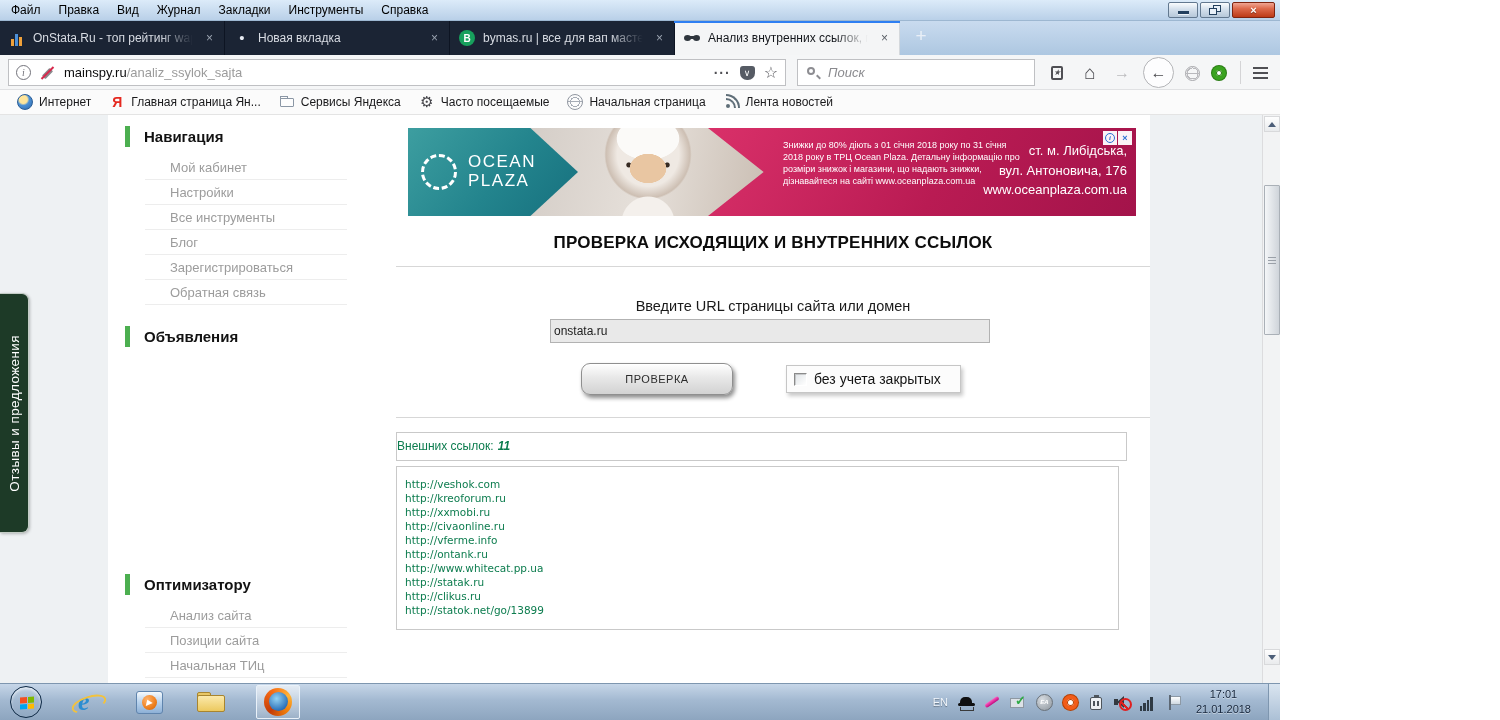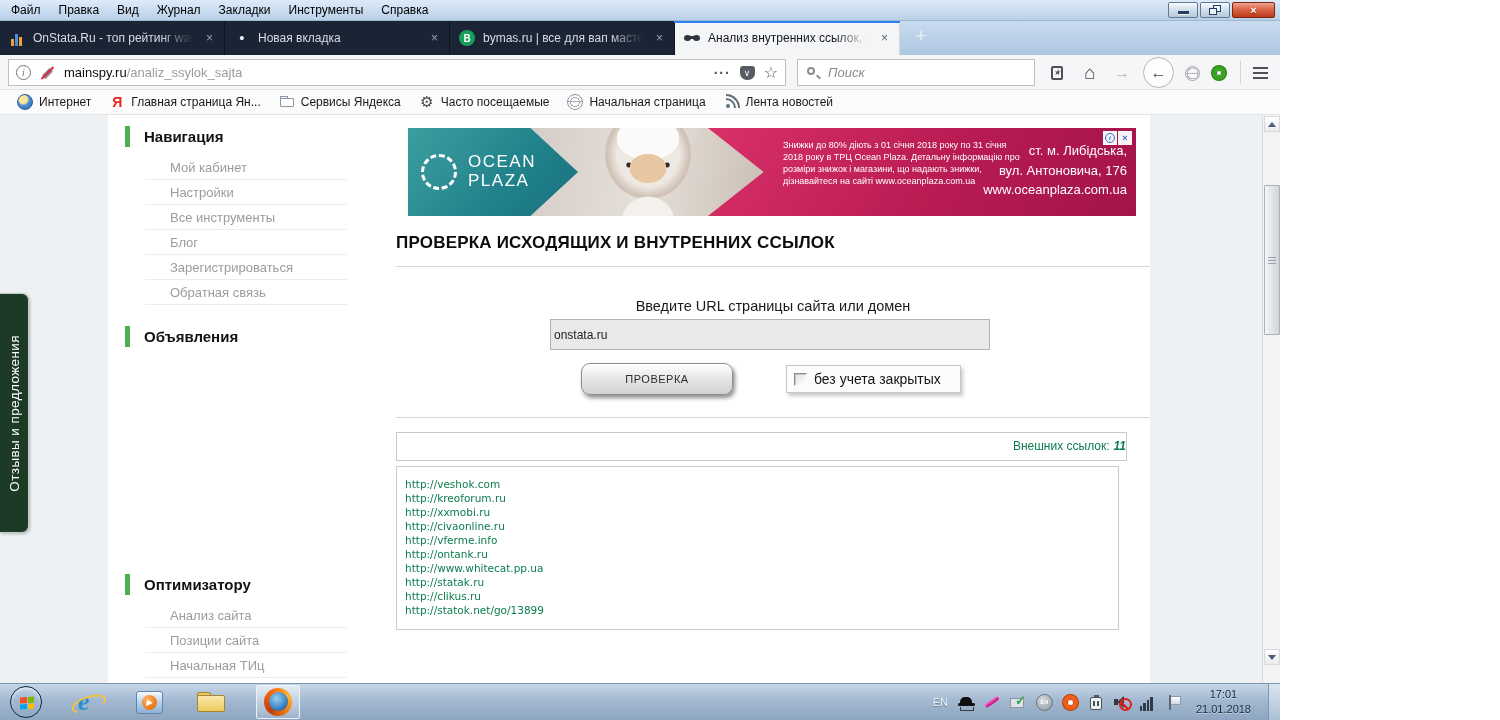--- a/index.html
+++ b/index.html
@@ -122,31 +122,31 @@
 .ad-teal{position:absolute;left:0;top:0;width:170px;height:88px;background:linear-gradient(130deg,#3d9ea0,#23848d 55%,#16707e);-webkit-clip-path:polygon(0 0,72% 0,100% 50%,72% 100%,0 100%);clip-path:polygon(0 0,72% 0,100% 50%,72% 100%,0 100%)}
 .ad-logo{position:absolute;left:13px;top:26px;width:36px;height:36px;border:3px dashed #fff;border-radius:50%}
 .ad-brand{position:absolute;left:60px;top:24px;color:#fff;font-size:17px;letter-spacing:1.5px;line-height:1.12}
 .ad-mag{position:absolute;left:300px;top:0;width:428px;height:88px;background:linear-gradient(120deg,#d93069 0,#b91b53 55%,#a3134a);-webkit-clip-path:polygon(0 0,100% 0,100% 100%,0 100%,13% 50%);clip-path:polygon(0 0,100% 0,100% 100%,0 100%,13% 50%)}
 .ad-body{position:absolute;left:375px;top:11px;width:238px;color:#fff;font-size:9px;line-height:1.35;text-align:left}
 .ad-addr{position:absolute;right:9px;top:13px;width:200px;color:#fff;font-size:13px;line-height:1.5;text-align:right}
 .ad-badges{position:absolute;right:4px;top:3px;display:flex;gap:1px}
 .ad-badge{width:14px;height:14px;background:rgba(255,255,255,.95);color:#2a6fd4;font-size:9px;font-weight:bold;display:flex;align-items:center;justify-content:center}
 .ad-badge.inf span{width:10px;height:10px;border:1px solid #2a6fd4;border-radius:50%;display:flex;align-items:center;justify-content:center;font-size:7px;font-family:"Liberation Serif",serif;font-style:italic}
 
-.page-title{position:absolute;left:396px;top:118px;width:754px;font-size:17px;font-weight:bold;color:#0d0d0d;letter-spacing:.2px}
+.page-title{position:absolute;left:396px;top:118px;width:754px;text-align:center;font-size:17px;font-weight:bold;color:#0d0d0d;letter-spacing:.2px}
 .hr1{position:absolute;left:396px;top:151px;width:754px;height:1px;background:#d7d7d7}
 .form-label{position:absolute;left:396px;top:183px;width:754px;text-align:center;font-size:14.5px;color:#1a1a1a}
-.url-input{position:absolute;left:550px;top:204px;width:440px;height:31px;background:#e9e9e9;border:1px solid #b2b2b2;font-size:12px;color:#222;padding:0 3px;outline:none}
+.url-input{position:absolute;left:550px;top:204px;width:440px;height:24px;background:#e9e9e9;border:1px solid #b2b2b2;font-size:12px;color:#222;padding:0 3px;outline:none}
 .check-btn{position:absolute;left:581px;top:248px;width:152px;height:32px;border:1px solid #8f8f8f;border-radius:9px;background:linear-gradient(#ffffff,#e8e8e8 45%,#d2d2d2);box-shadow:2px 3px 4px rgba(0,0,0,.45), inset 0 1px 0 #fff;font-size:11px;color:#2c2c2c;letter-spacing:.5px;text-align:center;line-height:30px;cursor:pointer}
 .cb-box{position:absolute;left:786px;top:250px;width:175px;height:28px;background:#fcfcfc;border:1px solid #c6c6c6;box-shadow:2px 3px 4px rgba(0,0,0,.22);display:flex;align-items:center;gap:7px;padding:0 7px}
 .cb{width:13px;height:13px;background:linear-gradient(135deg,#dfe3e6,#fff);border:1px solid #8a8a8a;border-right-color:#fff;border-bottom-color:#fff;box-shadow:inset 1px 1px 0 rgba(0,0,0,.15)}
 .cb-label{font-size:14px;color:#141414}
 .hr2{position:absolute;left:396px;top:302px;width:754px;height:1px;background:#d7d7d7}
 
-.res-head{position:absolute;left:396px;width:731px;height:29px;border:1px solid #c9c9c9;background:#fff;text-align:right;line-height:27px;font-size:12px;color:#0c7c4e}
+.res-head{position:absolute;left:396px;width:731px;height:29px;border:1px solid #c9c9c9;background:#fff;text-align:left;line-height:27px;font-size:12px;color:#0c7c4e}
 .res-head.ext{top:317px}
 .res-head.int{top:533px}
 .res-head b{font-style:italic;margin-left:4px}
 .links-box{position:absolute;left:396px;top:351px;width:723px;height:164px;border:1px solid #c9c9c9;background:#fff;padding:10px 0 0 8px}
 .ext-link{display:block;font-family:"DejaVu Sans",sans-serif;font-size:10.5px;line-height:14px;color:#0c7c4e;text-decoration:none;cursor:pointer}
 
 
 .scrollbar{position:absolute;left:1262px;top:0;width:18px;height:568px;background:#f2f3f4;border-left:1px solid #dcdcde}
 .sb-btn{position:absolute;left:1px;width:16px;height:16px;background:linear-gradient(#fefefe,#e9ebed);border:1px solid #d8d9db;display:flex;align-items:center;justify-content:center}
 .sb-up{top:1px}

